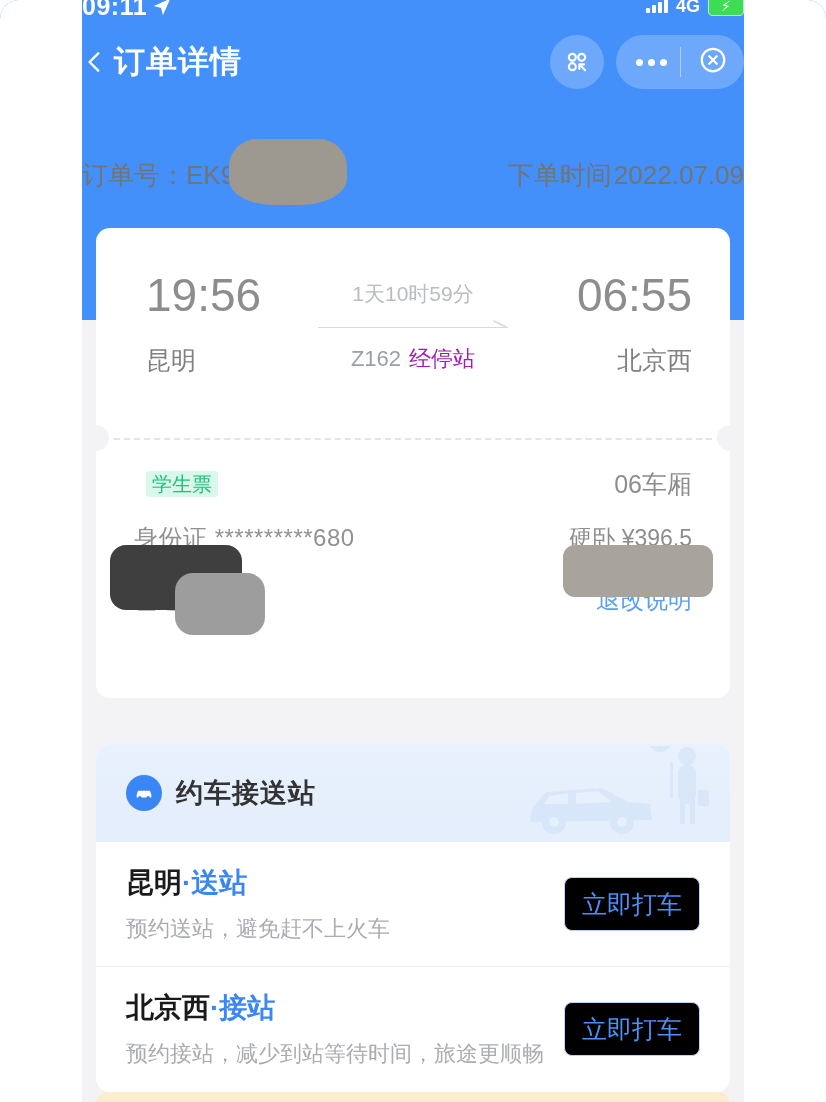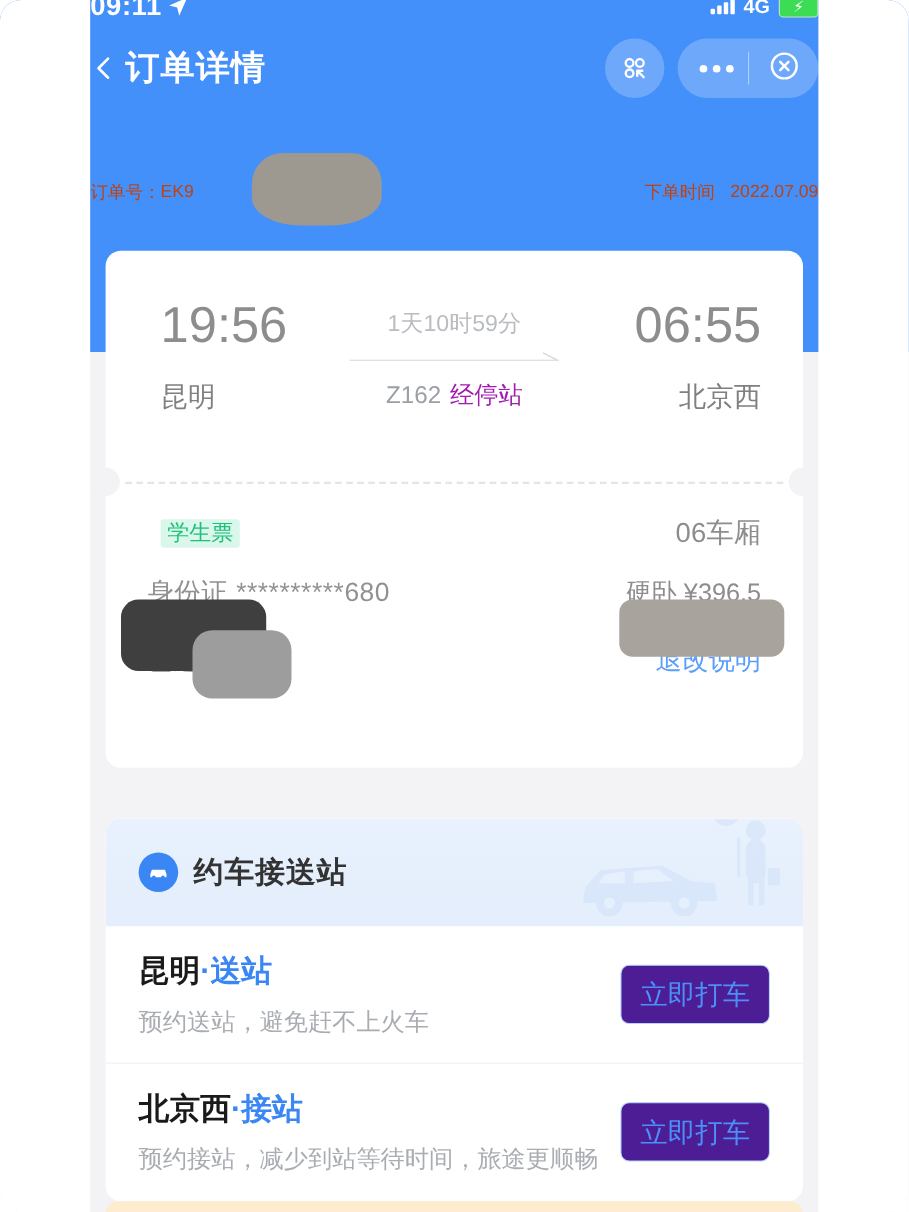--- a/index.html
+++ b/index.html
@@ -88,24 +88,24 @@
     position: absolute; left: 50%; top: 12px; bottom: 12px; width: 1px;
     background: rgba(255,255,255,0.45);
   }
   .dots { display: flex; gap: 5px; margin-left: 4px;}
   .dots i { width: 7px; height: 7px; border-radius: 50%; background: #fff; display: block;}
 
   
   .order-row {
     position: absolute; left: 82px; right: 82px; top: 152px; height: 46px;
     display: flex; align-items: center; justify-content: space-between;
-    color: #c2410c; font-size: 16px;
+    color: #737373; font-size: 26px;
   }
   .order-left { display: flex; align-items: center; white-space: nowrap; }
-  .order-right { display: flex; align-items: center; gap: 14px; white-space: nowrap; justify-content: flex-end;}
+  .order-right { display: flex; align-items: center; gap: 2px; white-space: nowrap; justify-content: flex-end;}
 
   
   .redact { position: absolute; background: #9b9690; border-radius: 22px; z-index: 20;}
   .redact.r1 { left: 229px; top: 139px; width: 118px; height: 66px; border-radius: 28px 28px 40% 38%; background:#9d9890;}
   .redact.r2 { left: 110px; top: 545px; width: 132px; height: 65px; background: #3f3f3f; border-radius: 16px; }
   .redact.r3 { left: 175px; top: 573px; width: 90px; height: 62px; background: #9d9d9d; border-radius: 18px; }
   .redact.r4 { left: 563px; top: 545px; width: 150px; height: 52px; background: #a8a39c; border-radius: 12px; }
 
   
   .card {
@@ -191,21 +191,21 @@
   .taxi-row { height: 124px; padding: 0 30px; display: flex; align-items: center; }
   .taxi-row + .taxi-row { border-top: 1px solid #f0f0f0; }
   .tr-text { flex: 1; }
   .tr-title { font-size: 28px; font-weight: 700; color: #1a1a1a; }
   .tr-title .blue { color: #3a86f4; }
   .tr-sub { font-size: 22px; color: #a9adb2; margin-top: 12px; }
   .tr-btn {
     width: 134px; height: 52px; border: 1px solid #b6d4fb; border-radius: 8px;
     color: #4a90f7; font-size: 25px;
     display: flex; align-items: center; justify-content: center;
-    background: #4c1d95;
+    background: #000000;
   }
 
   
   .bottom-card {
     position: absolute; left: 96px; right: 96px; top: 1092px; height: 40px;
     background: #fdeccd; border-radius: 12px 12px 0 0;
   }
 </style>
 </head>
 <body>

